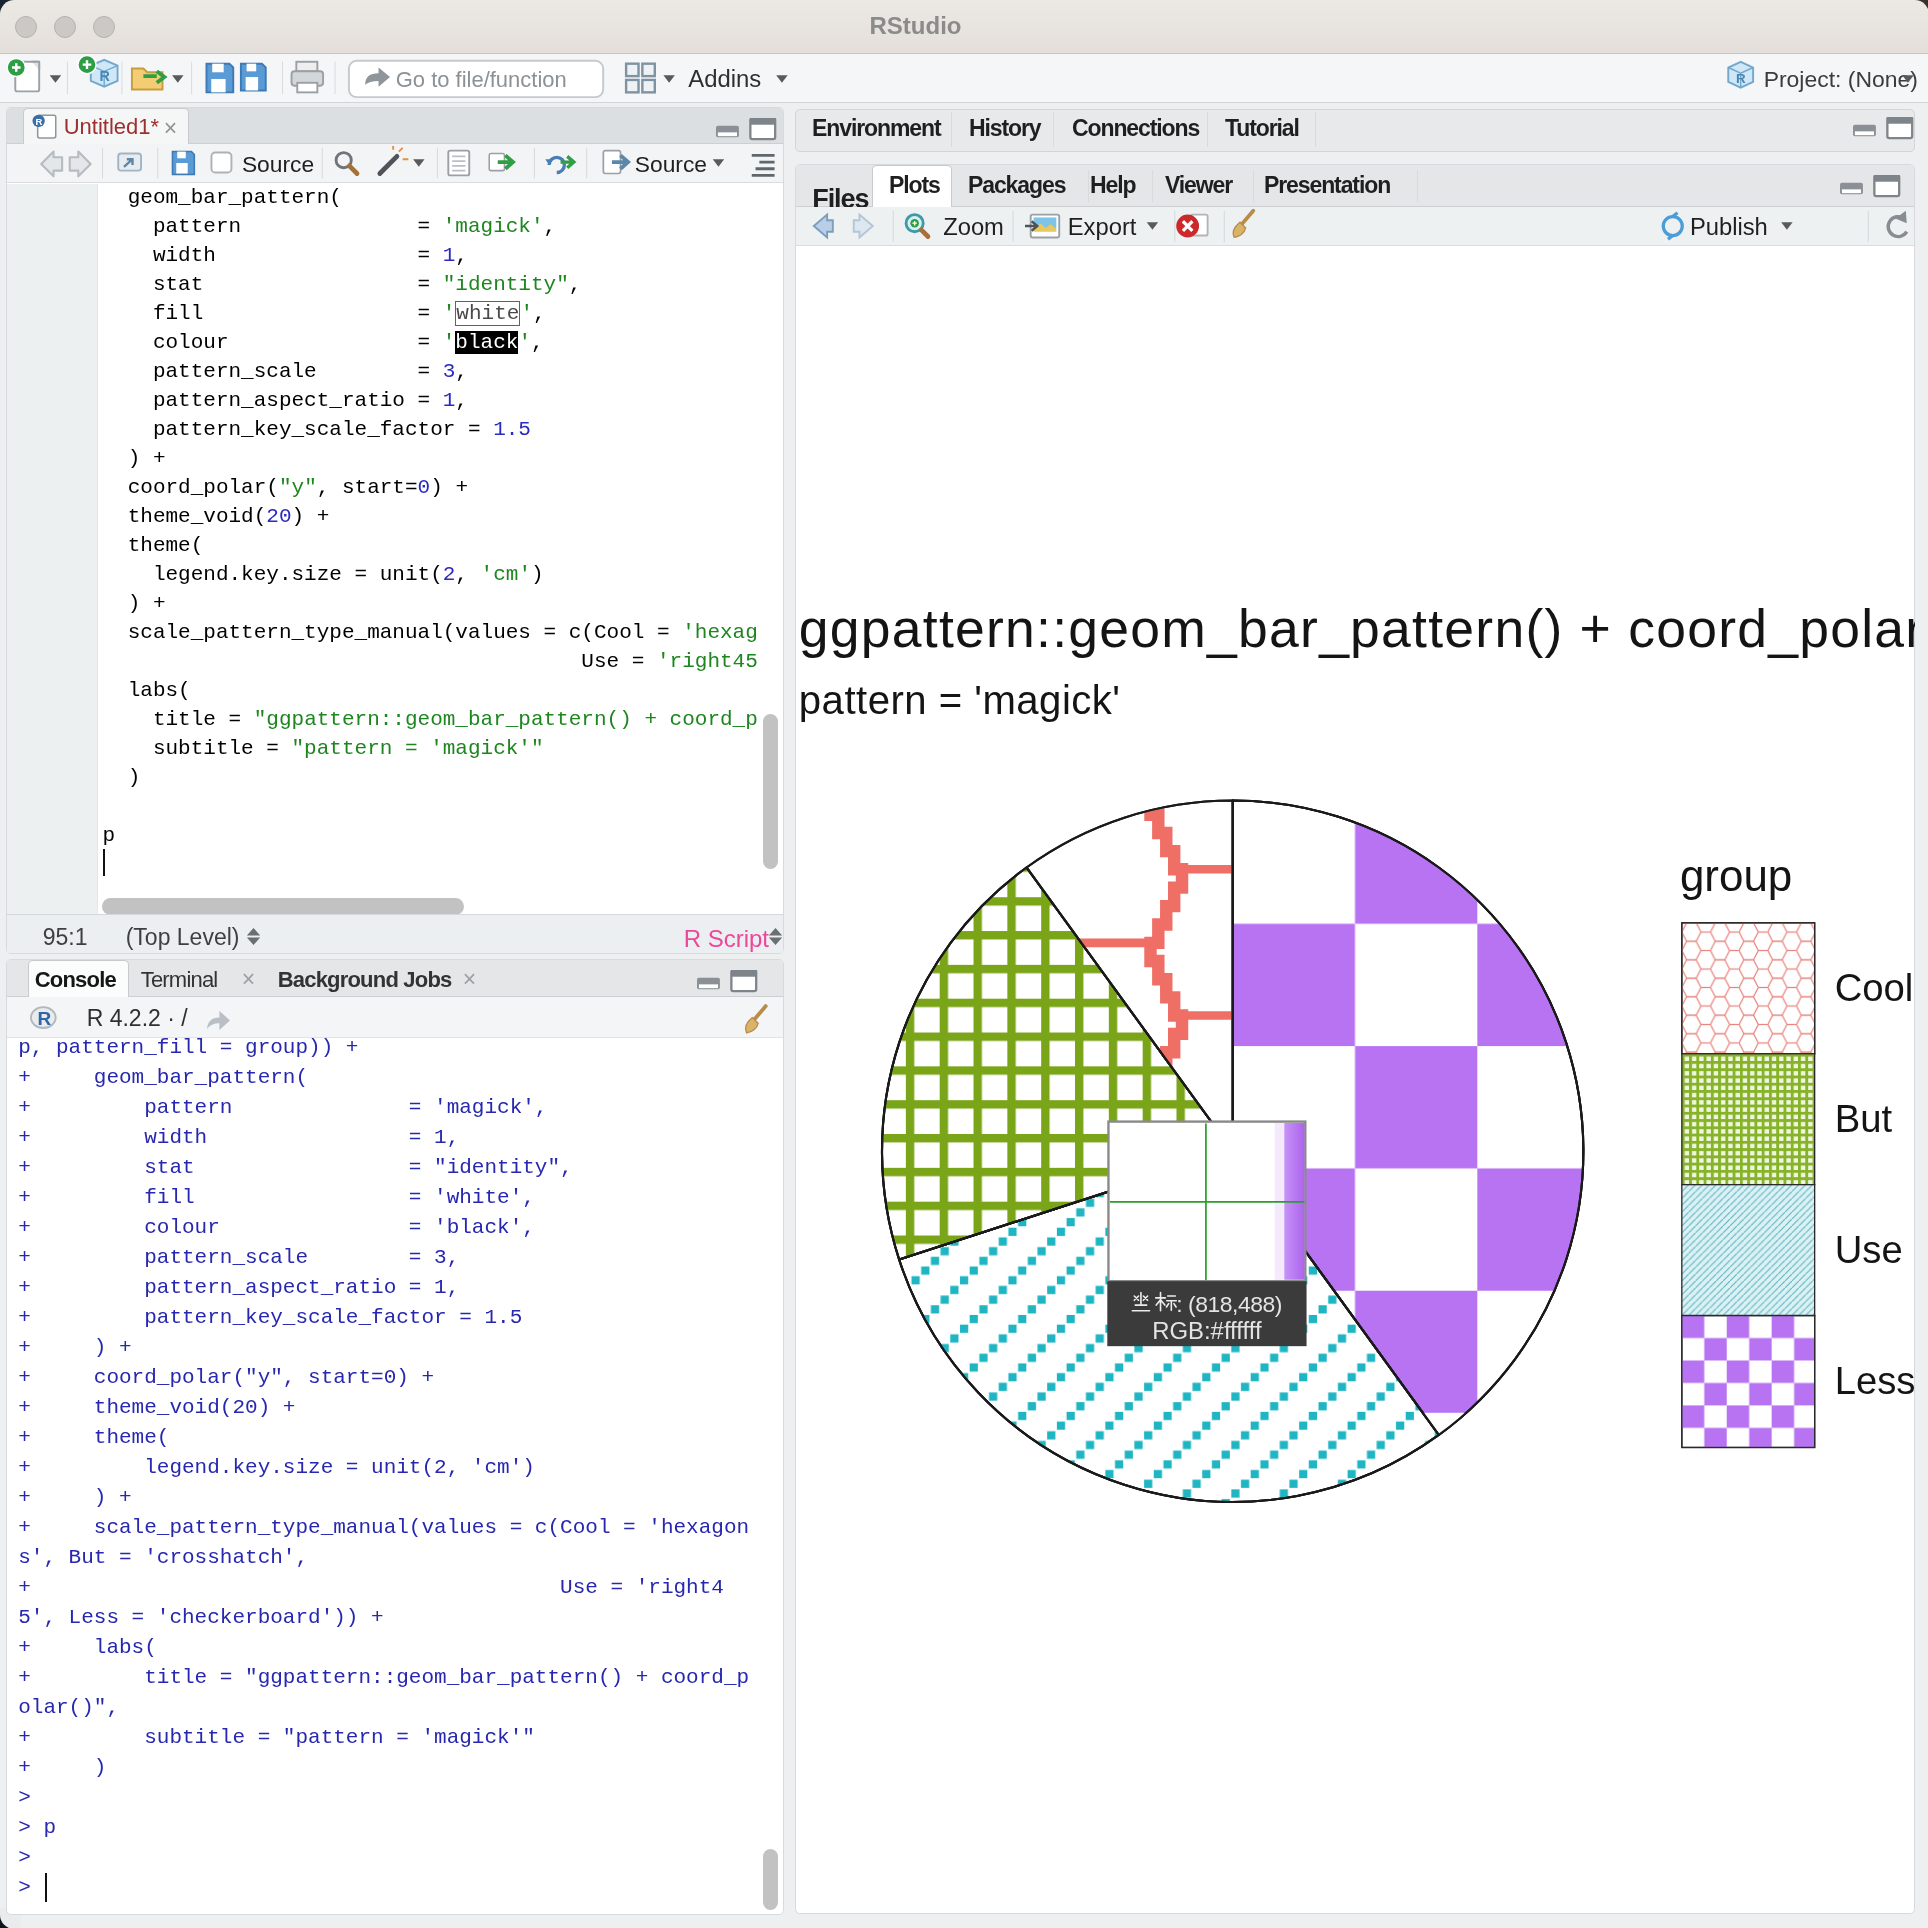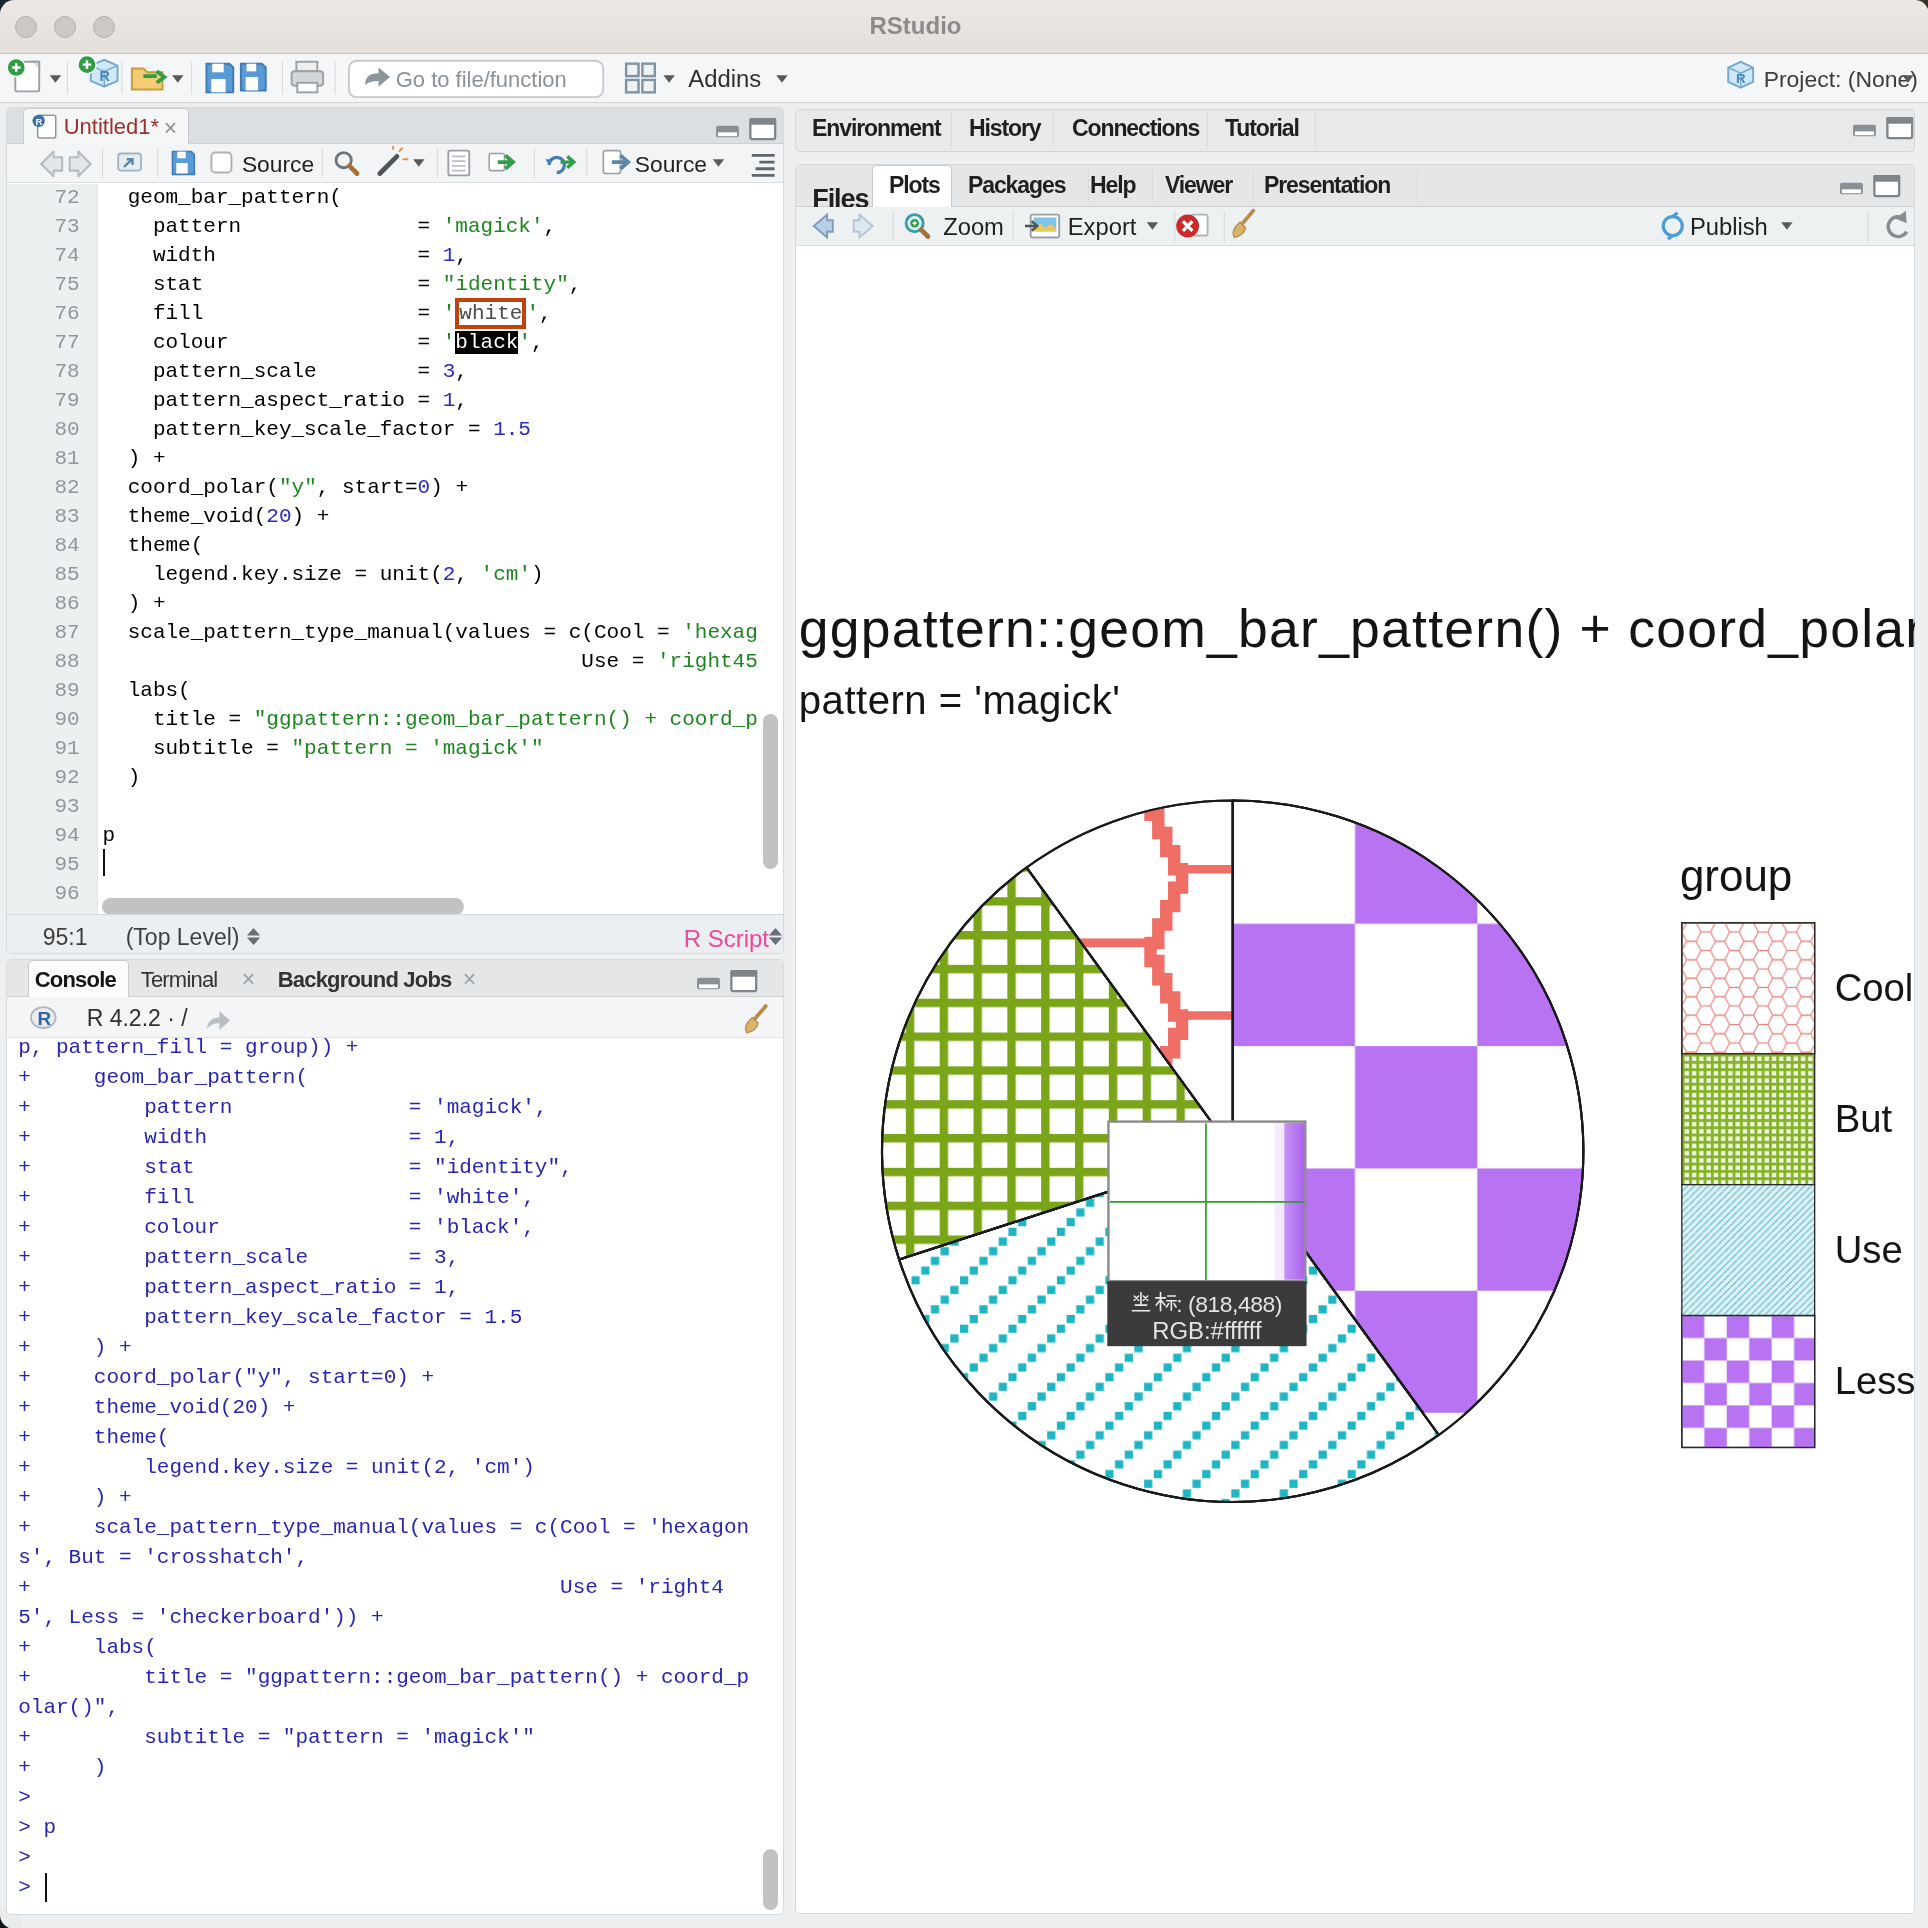--- a/index.html
+++ b/index.html
@@ -3,21 +3,21 @@
 <style>
 *{margin:0;padding:0;box-sizing:border-box}
 html,body{width:1929px;height:1929px;overflow:hidden;background:#edeff1;
   font-family:"Liberation Sans",sans-serif;}
 .abs{position:absolute}
 .pane{position:absolute;background:#fff;border:1px solid #d7dadd;border-radius:4.8px;overflow:hidden}
 .tabbar{position:absolute;left:0;right:0;top:0;background:#e4e6e8;border-bottom:1px solid #cdd0d3}
 .sep{position:absolute;width:1px;background:#d8dadc}
 pre{font-family:"Liberation Mono",monospace;font-size:21px;line-height:29px}
 .st{color:#1d861f} .nu{color:#2a2ac0}
-.chipw{background:#fff;border:4px solid #c2410c;color:#4a4a4a}
+.chipw{background:#fff;border:1px solid #c2410c;color:#4a4a4a}
 .chipb{background:#000;color:#fff}
 .thumb{position:absolute;background:#c2c2c2;border-radius:8.6px}
 </style></head>
 <body>
 
 <div class="abs" style="left:0;top:0;width:21px;height:21px;background:#15242f"></div>
 <div class="abs" style="left:1908px;top:0;width:21px;height:21px;background:#3a3028"></div>
 <div class="abs" style="left:0;top:1908px;width:21px;height:21px;background:#0d141b"></div>
 <div class="abs" style="left:0;top:1908px;width:21px;height:21px;background:#e9ebed;border-bottom-left-radius:14.3px"></div>
 <div class="abs" style="left:0;top:0;width:1929px;height:54px;background:linear-gradient(#ece8e4,#e4dfdb);border-bottom:1px solid #c9c4c0;border-radius:14.3px 14.3px 0 0"></div>
@@ -138,45 +138,20 @@
     <rect x="625" y="7" width="18" height="24" rx="2" fill="#fff" stroke="#9aa0a5" stroke-width="1.8"></rect>
     <path d="M634,19 h16 m-7,-7 l8,7 -8,7" fill="none" stroke="#5b87ab" stroke-width="4"></path>
     <text x="658" y="29" font-size="24" fill="#1f1f1f">Source</text>
     <path d="M740,16 l6,8 6,-8 z" fill="#5a5a5a"></path>
     <g stroke="#5f666c" stroke-width="3">
         <path d="M781,12 h24 M789,19 h16 M785,26 h20 M781,33 h24"></path>
       </g>
   </svg>
 
   <div class="abs" style="left:0;top:76px;width:91px;height:730px;background:#ecf0f1;border-right:1px solid #e2e6e8"></div>
-  <pre class="abs" style="left:0;top:75px;width:73px;text-align:right;color:#8f979e">72
-73
-74
-75
-76
-77
-78
-79
-80
-81
-82
-83
-84
-85
-86
-87
-88
-89
-90
-91
-92
-93
-94
-95
-96</pre>
   <div class="abs" style="left:91px;top:76px;width:659px;height:730px;overflow:hidden">
     <pre class="abs" style="left:4.8px;top:-0.9px;white-space:pre">  geom_bar_pattern(
     pattern              = <span class="st">'magick'</span>,
     width                = <span class="nu">1</span>,
     stat                 = <span class="st">"identity"</span>,
     fill                 = <span class="st">'</span><span class="chipw">white</span><span class="st">'</span>,
     colour               = <span class="st">'</span><span class="chipb">black</span><span class="st">'</span>,
     pattern_scale        = <span class="nu">3</span>,
     pattern_aspect_ratio = <span class="nu">1</span>,
     pattern_key_scale_factor = <span class="nu">1.5</span>

